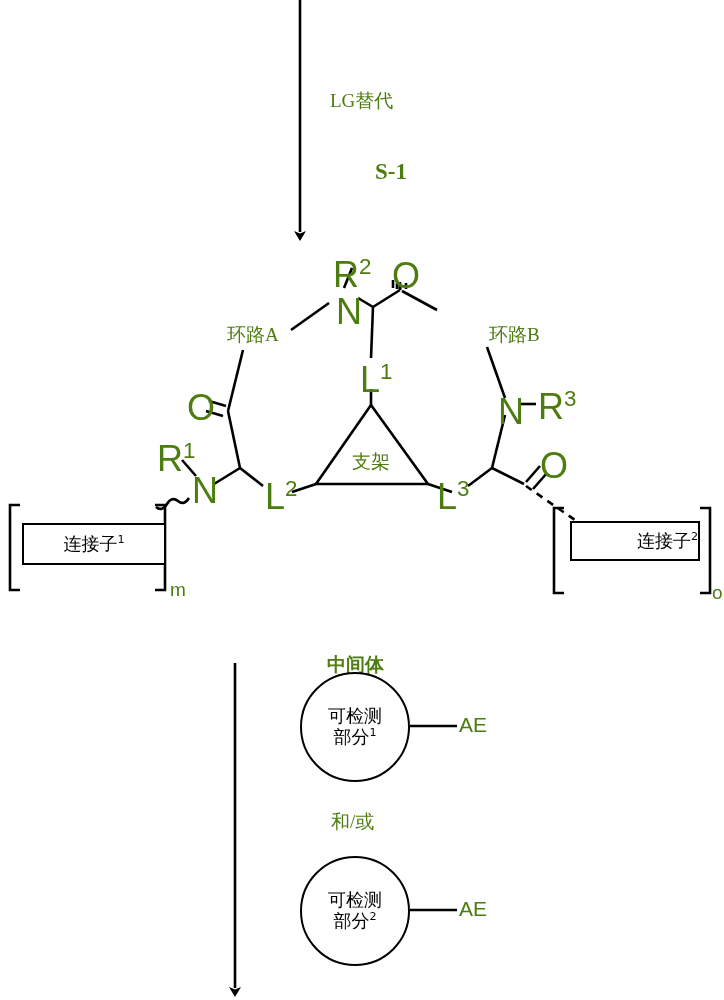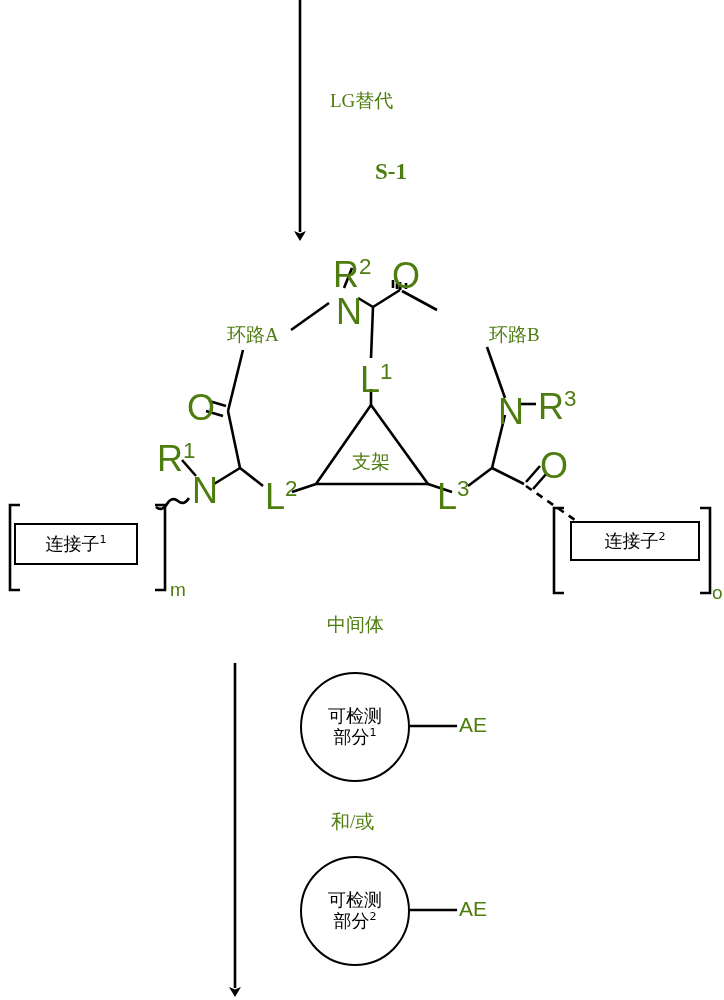--- a/index.html
+++ b/index.html
@@ -38,22 +38,23 @@
   .atom {
     font-family: "Liberation Sans", sans-serif;
     font-size: 36px;
   }
   .cjk {
     font-family: Liberation Serif, serif;
     font-size: 19px;
   }
   .cjk-bold {
     font-family: "DejaVu Sans", sans-serif;
-    font-weight: normal;
+    font-weight: bold;
     font-size: 19px;
+    margin-top: 40px;
   }
   .sup {
     font-size: 0.62em;
     vertical-align: super;
     line-height: 0;
   }
   .stepname {
     font-family: "Liberation Serif", serif;
     font-size: 19px;
   }
@@ -210,26 +211,26 @@
   <div class="lbl atom" style="left:192px; top:473px;">N</div>
 
   <div class="lbl atom" style="left:265px; top:479px;">
     <span>L</span><span class="sup">2</span>
   </div>
 
   <div class="lbl atom" style="left:437px; top:479px;">
     <span>L</span><span class="sup">3</span>
   </div>
 
-  <div class="boxlabel" style="left:14px; top:523px; width:124px; height:42px;">
+  <div class="boxlabel" style="left:22px; top:523px; width:144px; height:42px;">
     <span class="circ-line"><span>连接子</span><span class="sup">1</span></span>
   </div>
   <div class="lbl sans" style="left:170px; top:580px; font-size:19px;">m</div>
 
-  <div class="boxlabel" style="left:570px; top:521px; width:130px; height:40px;">
+  <div class="boxlabel" style="left:570px; top:521px; width:130px; height:40px;justify-content:flex-end;">
     <span class="circ-line"><span>连接子</span><span class="sup">2</span></span>
   </div>
   <div class="lbl sans" style="left:712px; top:583px; font-size:19px;">o</div>
 
   <div class="lbl cjk-bold" style="left:327px; top:615px;">中间体</div>
 
   <div class="circlelabel" style="left:300px; top:672px; width:110px; height:110px;">
     <span class="circ-line">可检测</span>
     <span class="circ-line"><span>部分</span><span class="sup">1</span></span>
   </div>

